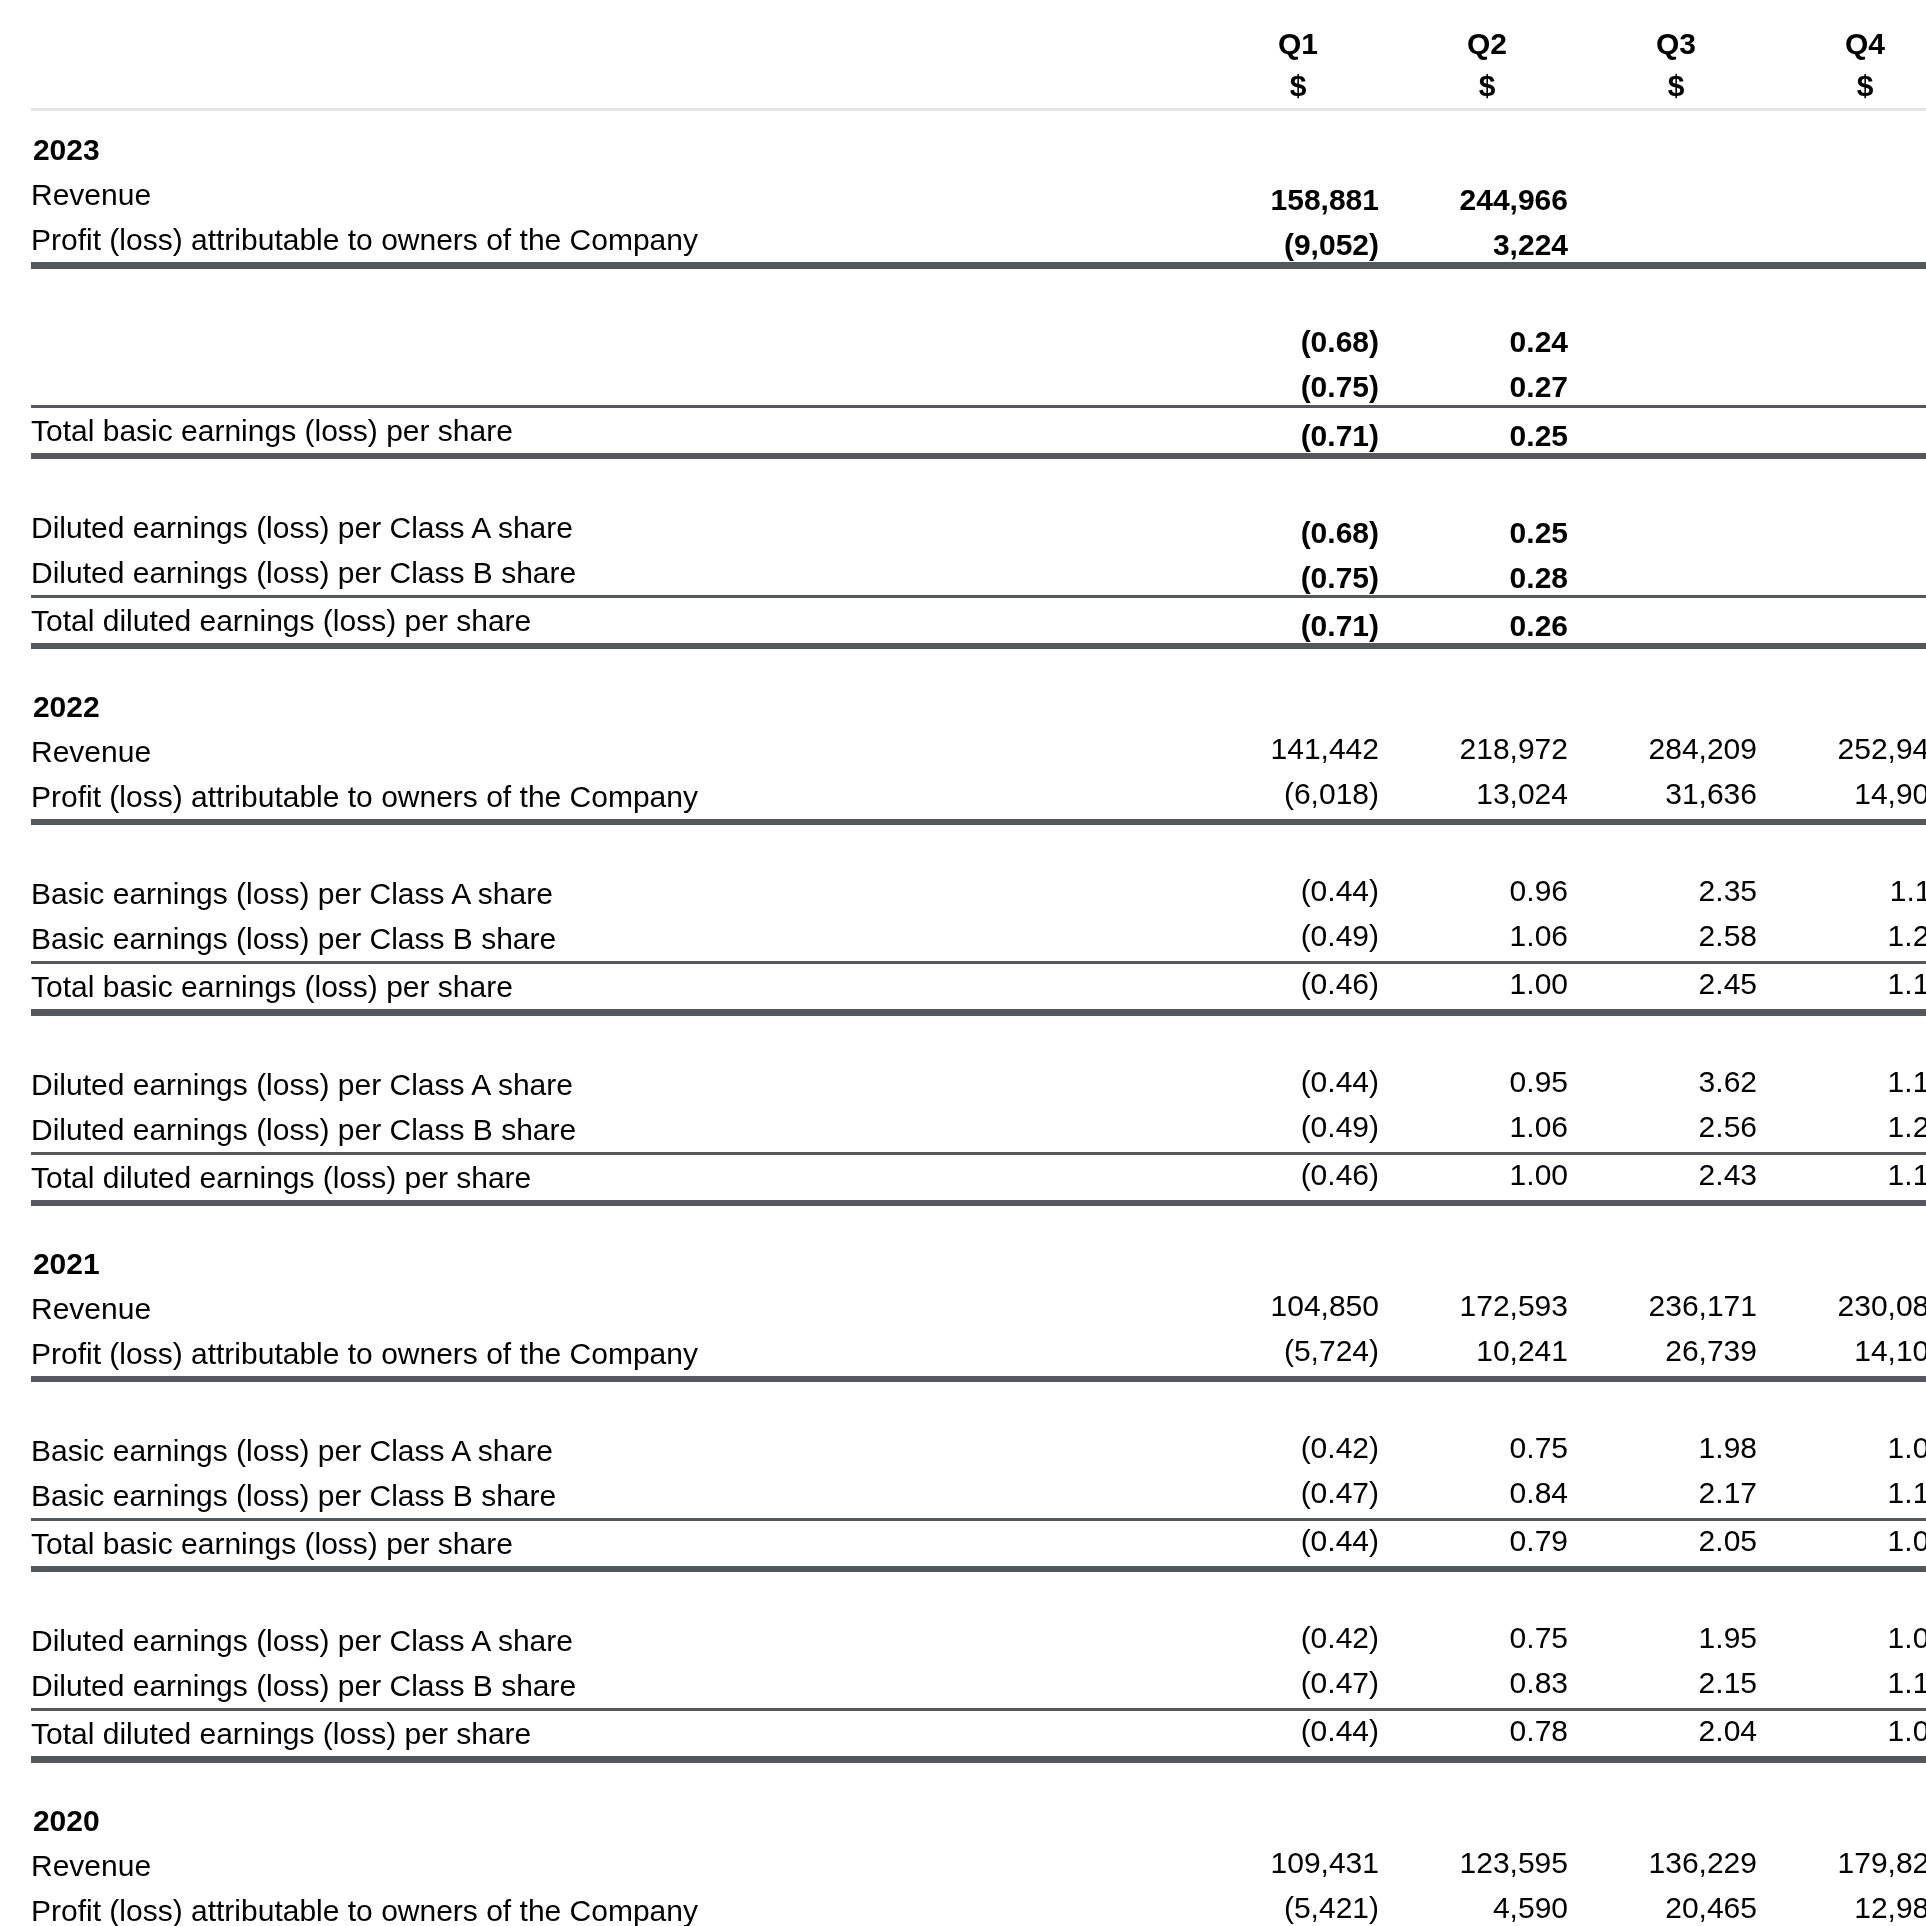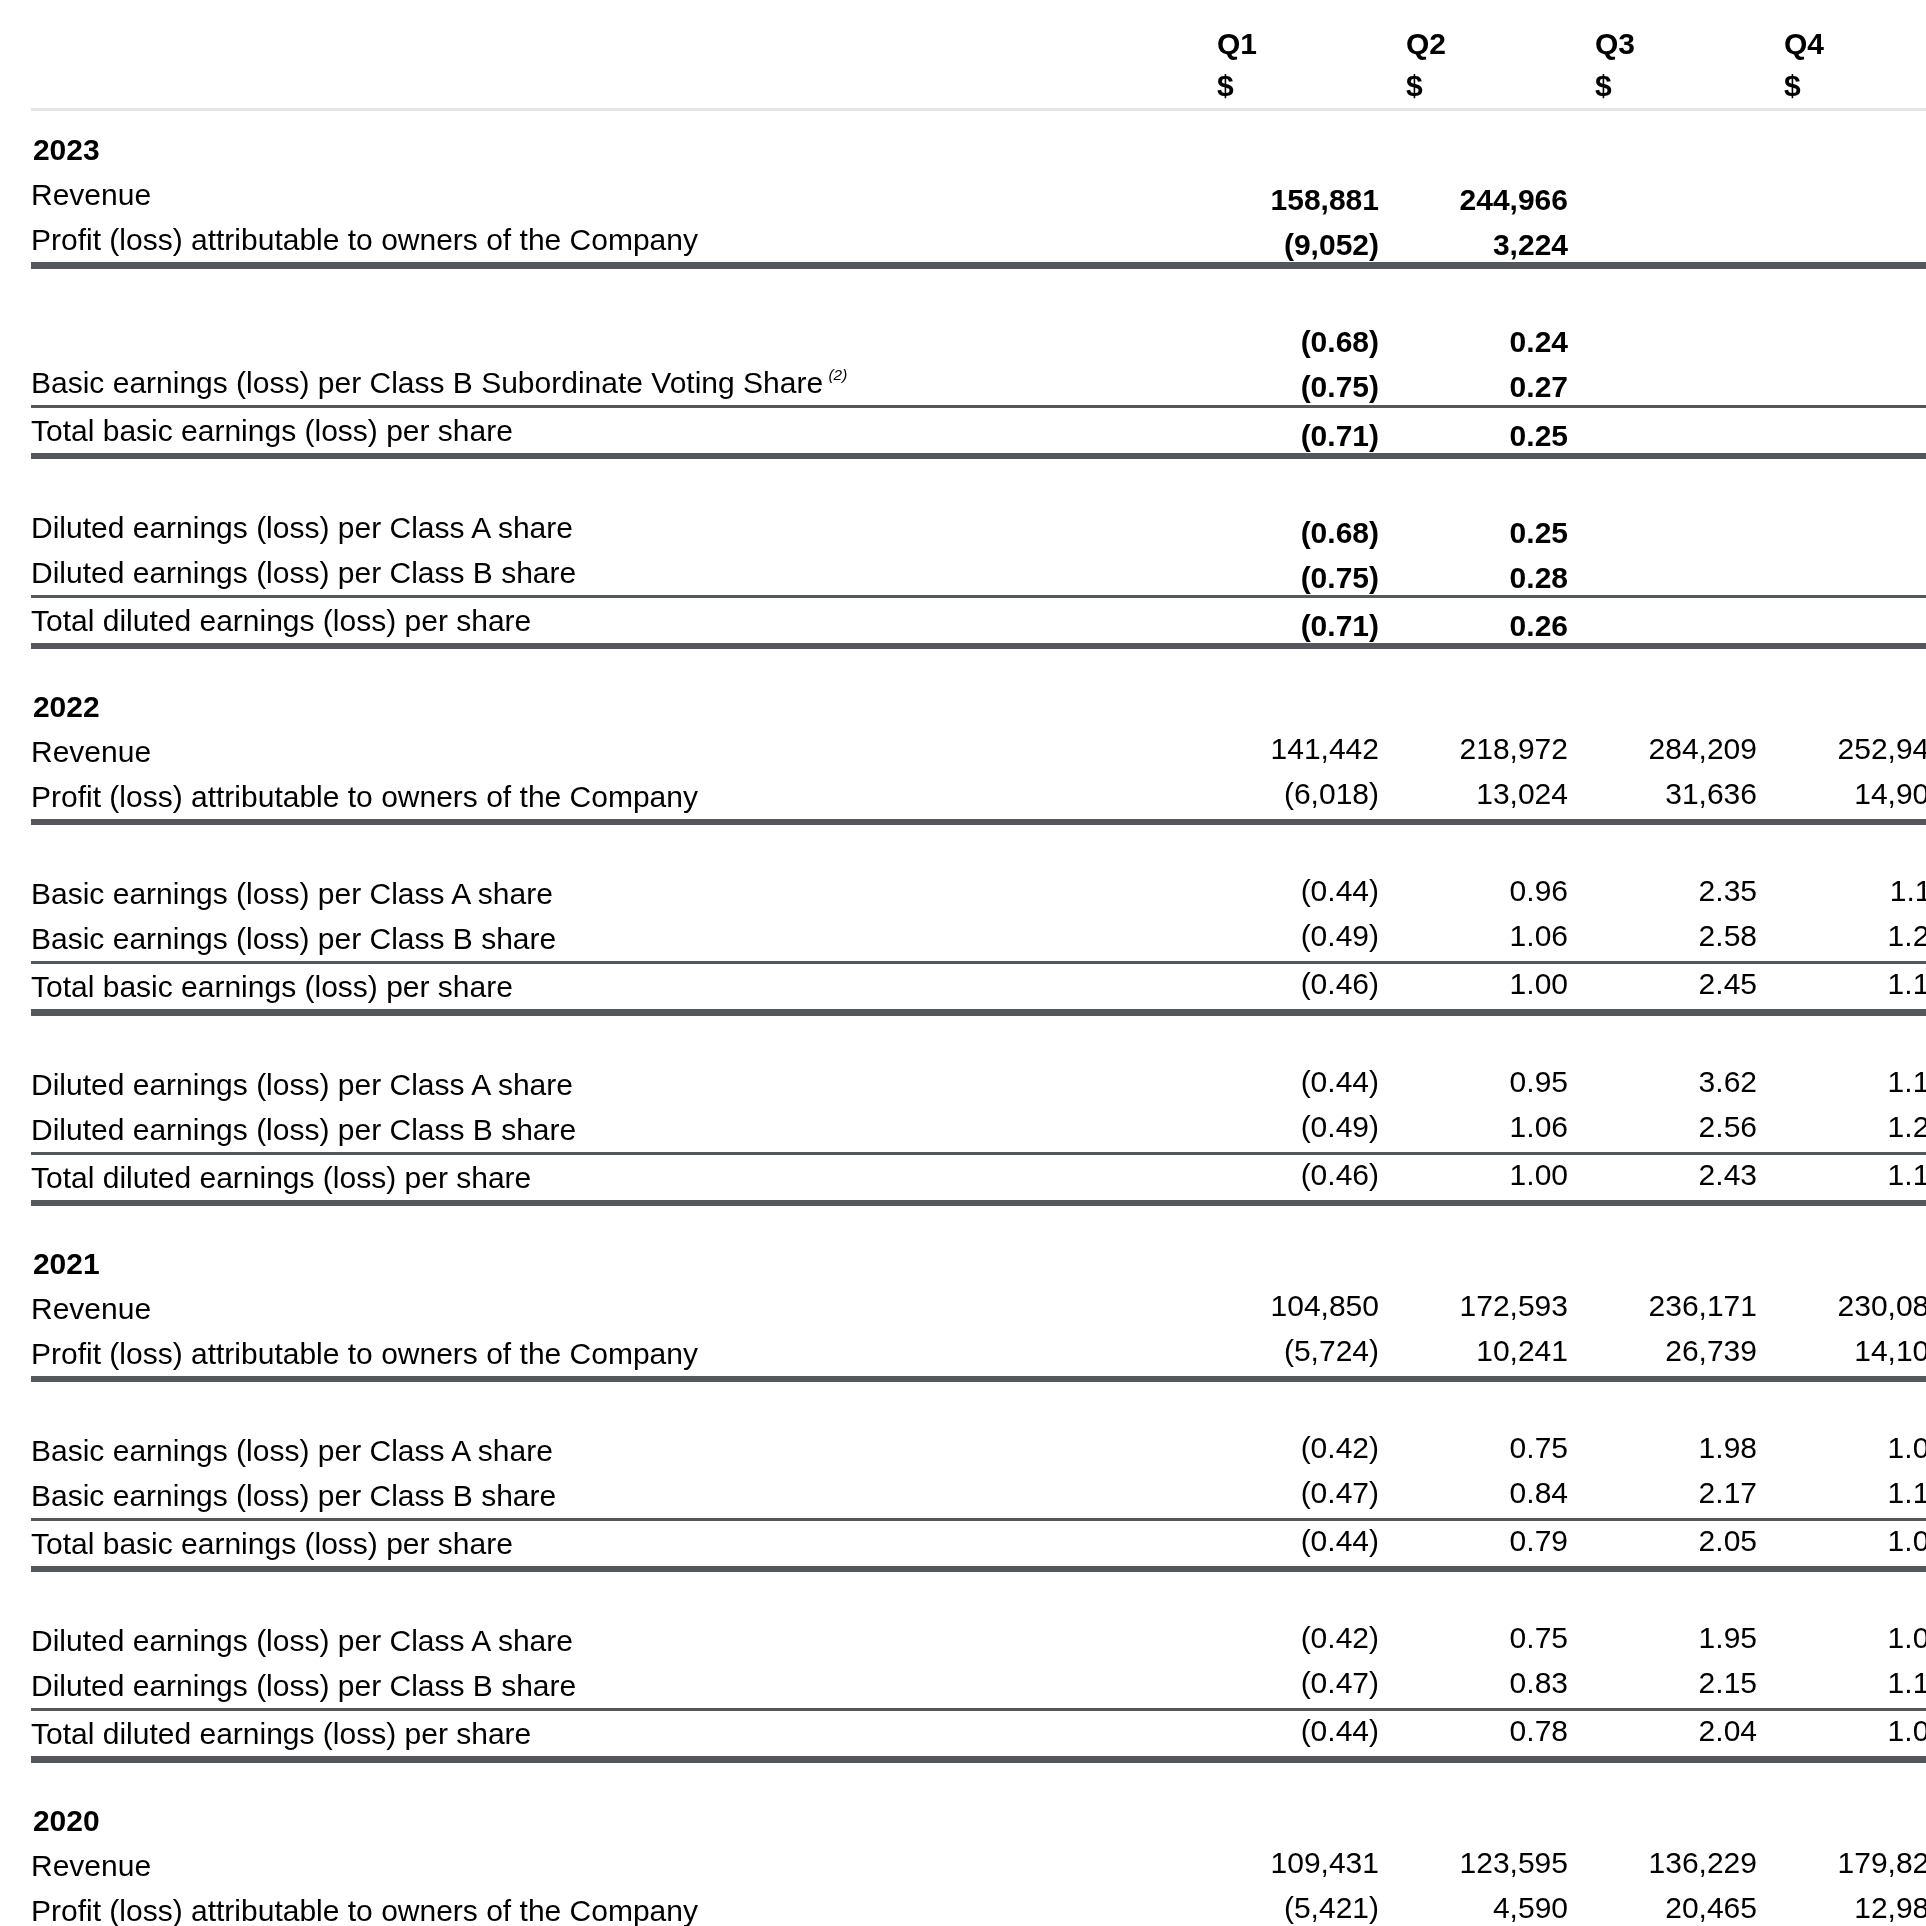--- a/index.html
+++ b/index.html
@@ -2,21 +2,21 @@
 <html style="font-size:6.2px"><head>
 <meta charset="utf-8">
 <style>
   html, body { margin:0; padding:0; background:#ffffff; }
   body { width:2221px; height:3027px; overflow:hidden; font-family:"Liberation Sans", sans-serif; color:#000; }
   .page { position:relative; width:2221px; height:3027px; }
   .wrap { position:absolute; left:31px; top:23px; width:2150px; }
   .hdr { position:relative; height:89px; }
   .hdr .caption { position:absolute; left:1.9px; top:48px; font-size:28px; line-height:35px; }
   .hdr .caption b { font-weight:bold; }
-  .hcol { position:absolute; width:162px; text-align:left; font-size:30px; font-weight:bold; line-height:42px; }
+  .hcol { position:absolute; width:162px; text-align:center; font-size:30px; font-weight:bold; line-height:42px; }
   .hcol div { height:42px; }
   .hrule { position:absolute; left:0; right:0; top:85px; height:3.1px; background:#e4e4e6; }
   .section { position:relative; }
   .year { font-size:30px; font-weight:bold; height:45px; line-height:45px; padding-left:1.9px; margin-top:35px; }
   .row { position:relative; height:45px; line-height:45px; font-size:30px; }
   .row .label { position:absolute; left:0; top:0; white-space:nowrap; }
   .row .label sup { font-size:15.4px; font-style:italic; vertical-align:top; position:relative; top:-7.7px; margin-left:5.4px; }
   .row .val { position:absolute; width:162px; text-align:right; top:-3.1px; }
   .bold .val { font-weight:bold;margin-top:8px; }
   .c0 { left:1186px; } .c1 { left:1375px; } .c2 { left:1564px; } .c3 { left:1753px; }
@@ -70,21 +70,20 @@
           </div>
           <div class="thick"></div>
           <div class="gap"></div>
           <div class="row">
             <span class="val c0">(0.68)</span>
             <span class="val c1">0.24</span>
             <span class="val c2"></span>
             <span class="val c3"></span>
           </div>
           <div class="row">
-            <span class="label"><span>Basic earnings (loss) per Class B Subordinate Voting Share</span><sup>(2)</sup></span>
             <span class="val c0">(0.75)</span>
             <span class="val c1">0.27</span>
             <span class="val c2"></span>
             <span class="val c3"></span>
           </div>
           <div class="thin"></div>
           <div class="row">
             <span class="label"><span>Total basic earnings (loss) per share</span></span>
             <span class="val c0">(0.71)</span>
             <span class="val c1">0.25</span>

